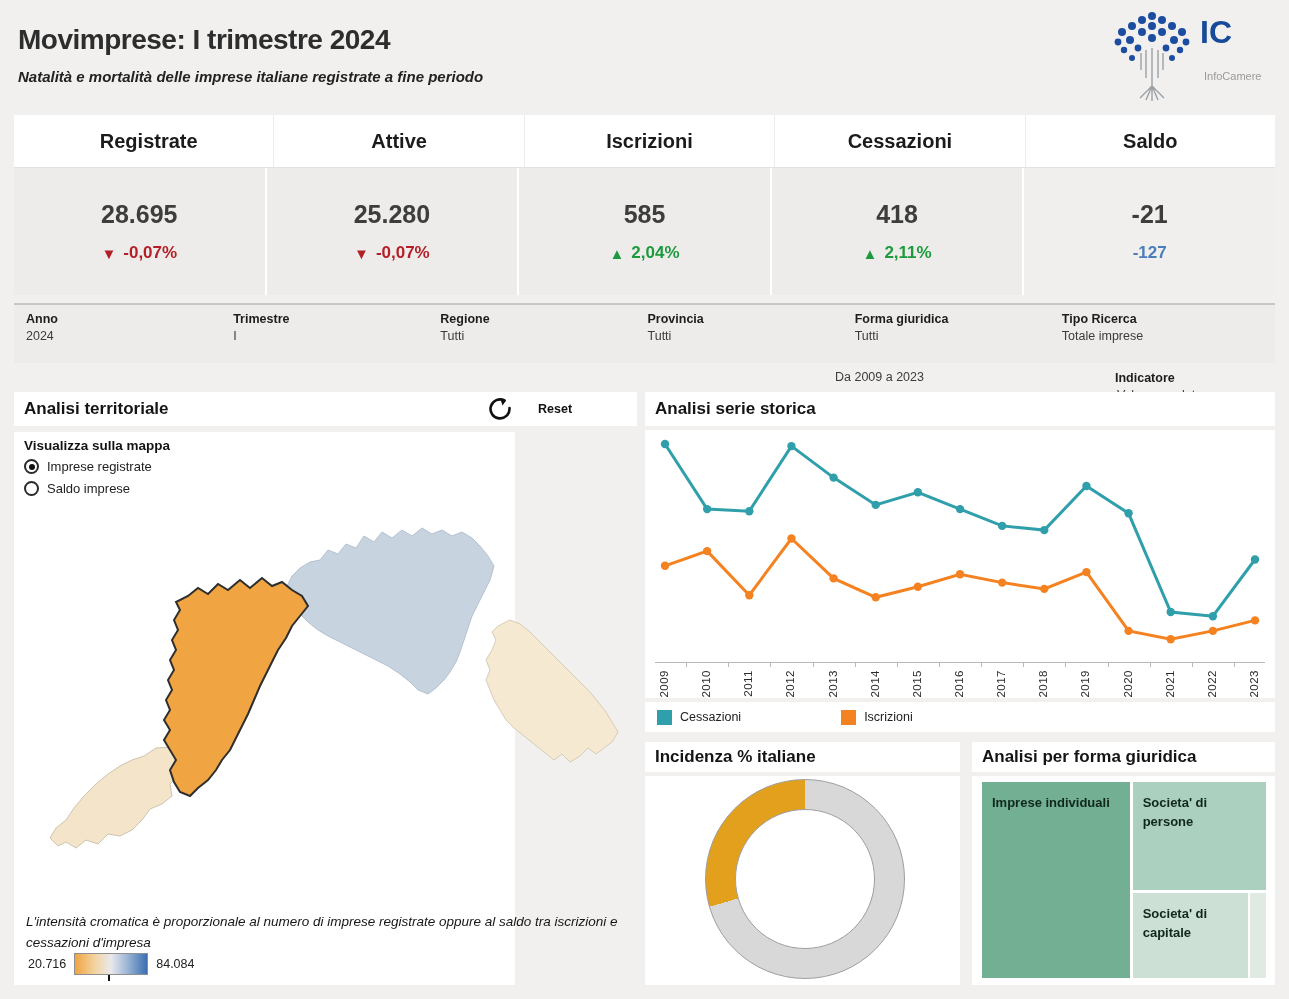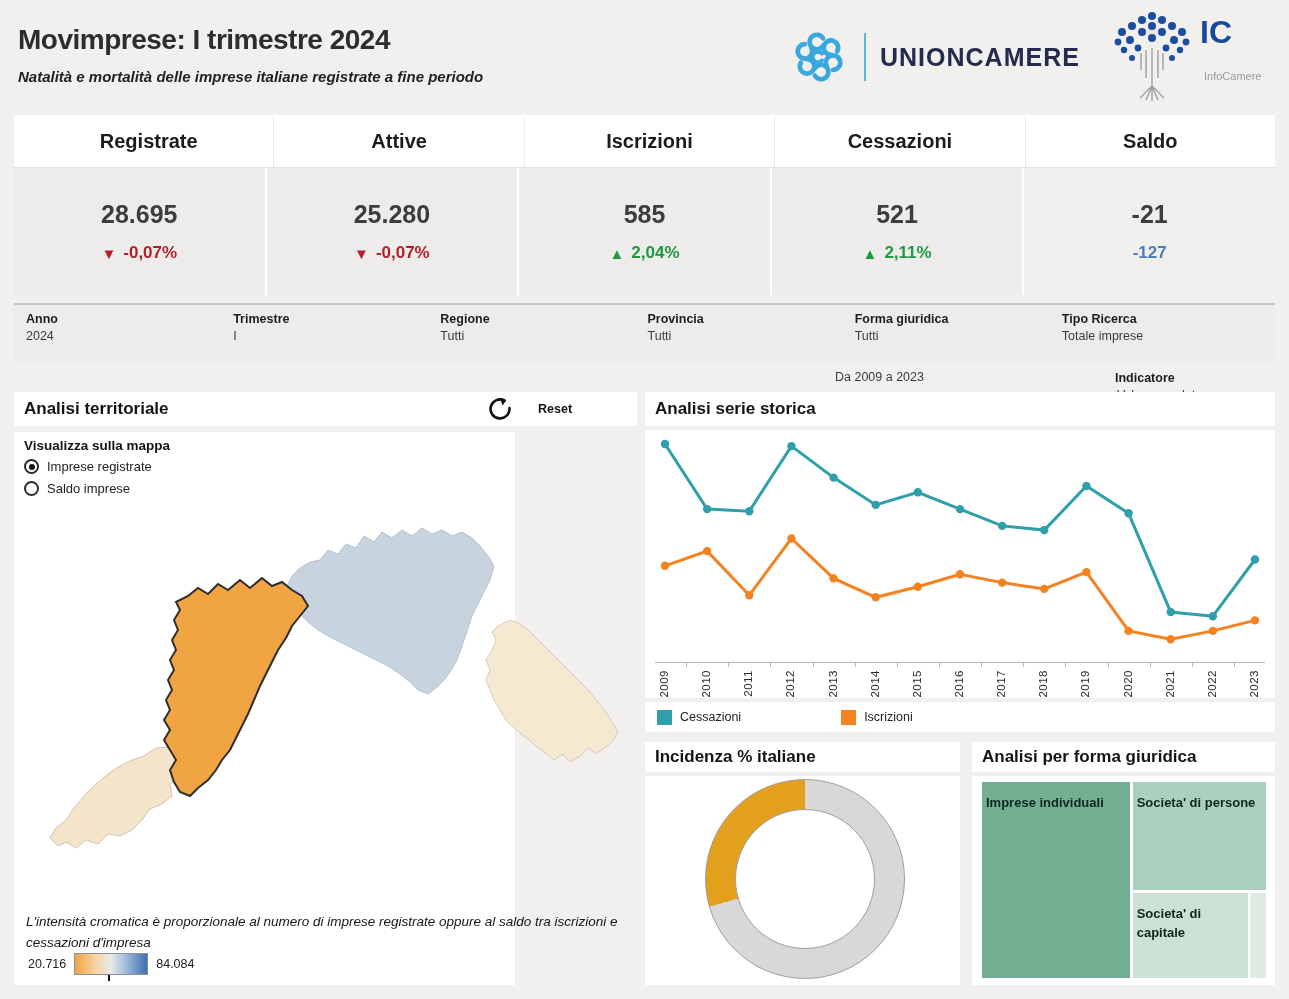--- a/index.html
+++ b/index.html
@@ -67,58 +67,31 @@
   .legend-text{font-size:12.5px;color:#222;}
 
   
   .donut{position:absolute;left:60px;top:3px;width:200px;height:200px;border-radius:50%;border:1px solid #9e9e9e;}
   .donut-hole{position:absolute;left:29px;top:29px;width:140px;height:140px;border-radius:50%;background:#fff;border:1px solid #9e9e9e;}
 
   
   .tm-wrap{position:absolute;left:10px;top:6px;width:284px;height:196px;display:flex;gap:3px;}
   .tm-left{width:52%;height:100%;}
   .tm-right{flex:1;display:flex;flex-direction:column;gap:3px;}
-  .tm-cell{position:relative;padding:12px 4px;font-size:13px;font-weight:bold;color:#10281c;line-height:1.45;cursor:pointer;}
+  .tm-cell{position:relative;padding:12px 10px;font-size:13px;font-weight:bold;color:#10281c;line-height:1.45;cursor:pointer;}
   .tm-row-bottom{flex:1;display:flex;gap:2px;}
 </style>
 </head>
 <body>
 
 <div id="stage">
 
   <div class="hdr-title">Movimprese: I trimestre 2024</div>
   <div class="hdr-sub">Natalità e mortalità delle imprese italiane registrate a fine periodo</div>
 
-  <div class="uc-logo">
-    <svg width="62" height="62" viewBox="0 0 60 60">
-      <g fill="none" stroke="#3aa7dd" stroke-width="4.5" stroke-linecap="round">
-        <g transform="rotate(0 30 30)">
-            <path d="M 34 12 A 7 7 0 1 0 34 19"></path>
-          </g>
-        <g transform="rotate(60 30 30)">
-            <path d="M 34 12 A 7 7 0 1 0 34 19"></path>
-          </g>
-        <g transform="rotate(120 30 30)">
-            <path d="M 34 12 A 7 7 0 1 0 34 19"></path>
-          </g>
-        <g transform="rotate(180 30 30)">
-            <path d="M 34 12 A 7 7 0 1 0 34 19"></path>
-          </g>
-        <g transform="rotate(240 30 30)">
-            <path d="M 34 12 A 7 7 0 1 0 34 19"></path>
-          </g>
-        <g transform="rotate(300 30 30)">
-            <path d="M 34 12 A 7 7 0 1 0 34 19"></path>
-          </g>
-        <path d="M 33 27 A 5 5 0 1 0 33 33" stroke-width="3.5"></path>
-      </g>
-    </svg>
-    <div class="uc-divider"></div>
-    <div class="uc-text">UNIONCAMERE</div>
-  </div>
 
   <div class="ic-logo">
     <svg width="88" height="96" viewBox="0 0 88 96">
       <g stroke="#9aa0a6" stroke-width="1.4" fill="none">
         <path d="M44 40 V78 M44 78 L32 90 M44 78 L38 92 M44 78 L44 93 M44 78 L50 92 M44 78 L56 90"></path>
         <path d="M38 42 V70 M50 42 V70 M33 45 V62 M55 45 V62"></path>
       </g>
       <g fill="#1c4da1">
         <circle cx="44" cy="8" r="4"></circle>
           <circle cx="34" cy="12" r="4"></circle>
@@ -171,21 +144,21 @@
           </div>
       </div>
       <div class="cell">
         <div class="kpi-val">585</div>
         <div class="kpi-delta up">
             <span class="arrow">▲</span>
             <span>2,04%</span>
           </div>
       </div>
       <div class="cell">
-        <div class="kpi-val">521</div>
+        <div class="kpi-val">418</div>
         <div class="kpi-delta up">
             <span class="arrow">▲</span>
             <span>2,11%</span>
           </div>
       </div>
       <div class="cell">
         <div class="kpi-val">-21</div>
         <div class="kpi-delta neutral">-127</div>
       </div>
     </div>

